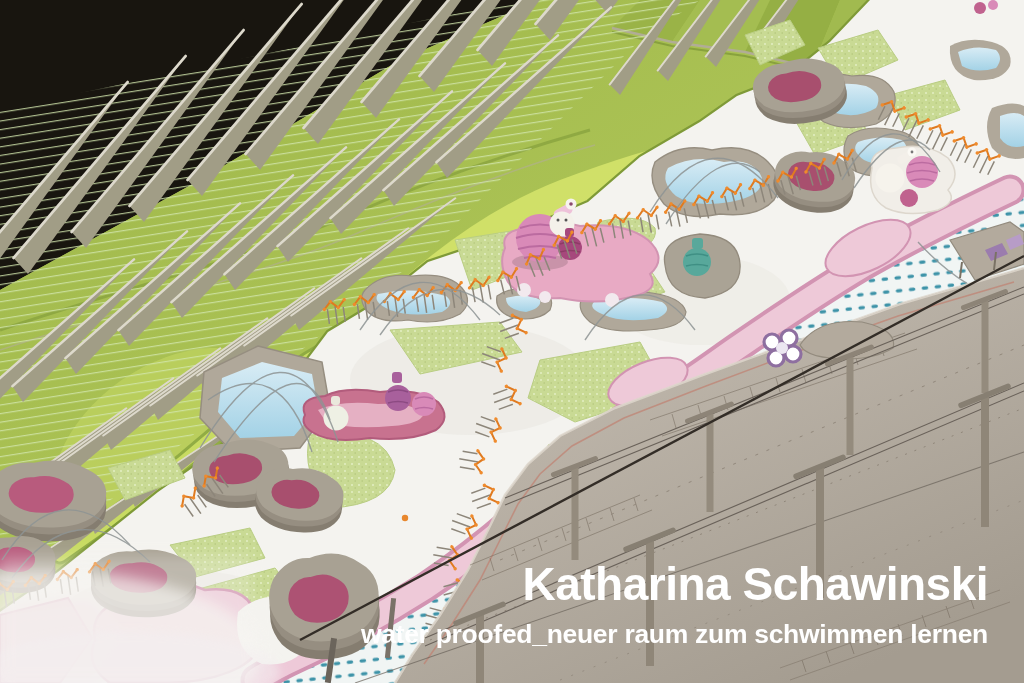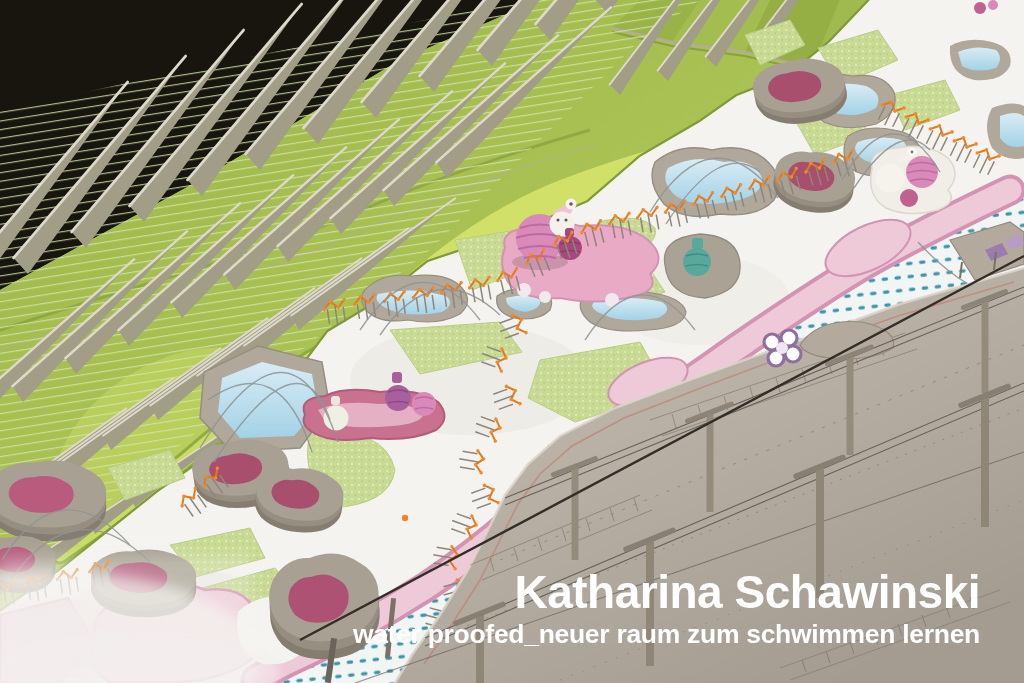--- a/index.html
+++ b/index.html
@@ -1,21 +1,21 @@
 <!DOCTYPE html>
 <html><head>
 <meta charset="utf-8">
 <style>
   html,body{margin:0;padding:0;background:#000;}
   .stage{position:relative;width:1024px;height:683px;overflow:hidden;
          font-family:"Liberation Sans","DejaVu Sans",sans-serif;}
   .stage svg{position:absolute;left:0;top:0;display:block;}
-  .caption{position:absolute;right:44px;bottom:34px;text-align:right;color:#fff;}
+  .caption{position:absolute;right:36px;bottom:34px;text-align:right;color:#fff;}
   .caption .title{font-size:46px;font-weight:700;line-height:1.05;letter-spacing:-0.5px;}
-  .caption .subtitle{font-size:26.5px;font-weight:700;line-height:1.15;letter-spacing:-0.3px;margin-top:2px;}
+  .caption .subtitle{font-size:26.5px;font-weight:700;line-height:1.15;letter-spacing:-0.3px;margin-top:10px;}
 </style>
 </head>
 <body>
 
 <div class="stage">
 <svg width="1024" height="683" viewBox="0 0 1024 683">
   <defs>
     <linearGradient id="poolW" x1="0" y1="0" x2="0" y2="1">
       <stop offset="0" stop-color="#d8ecf5"></stop>
           <stop offset="1" stop-color="#a3d2e6"></stop>

